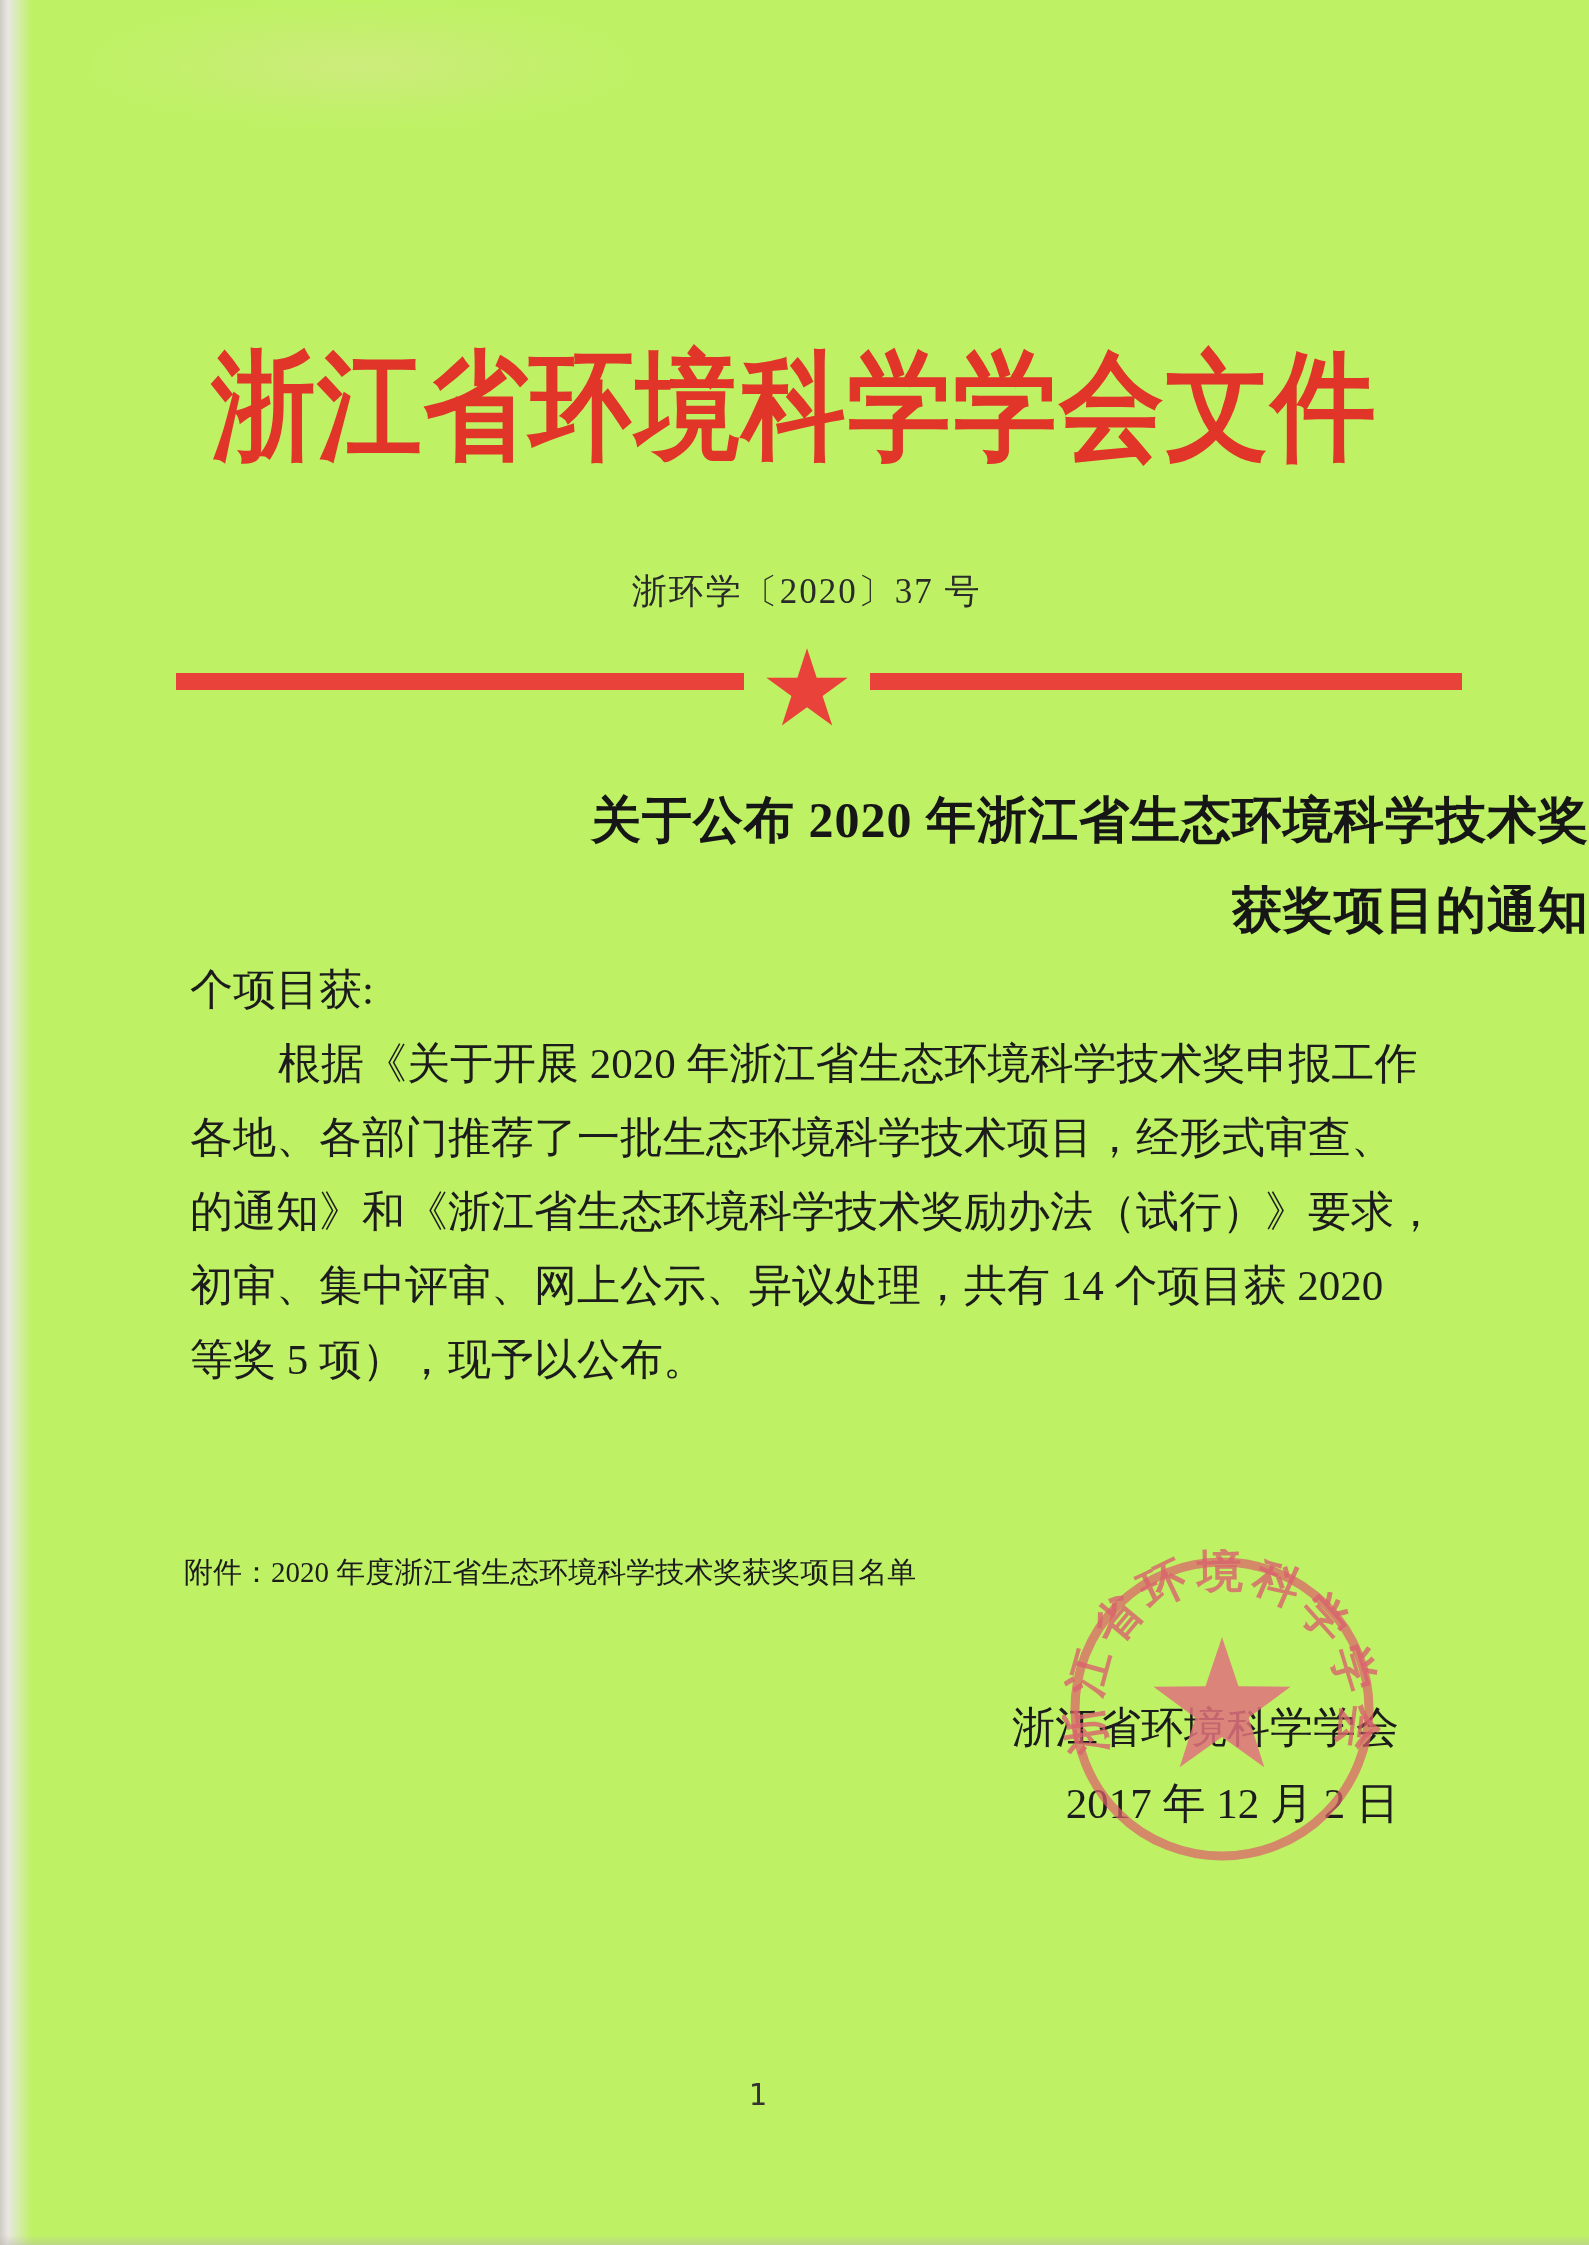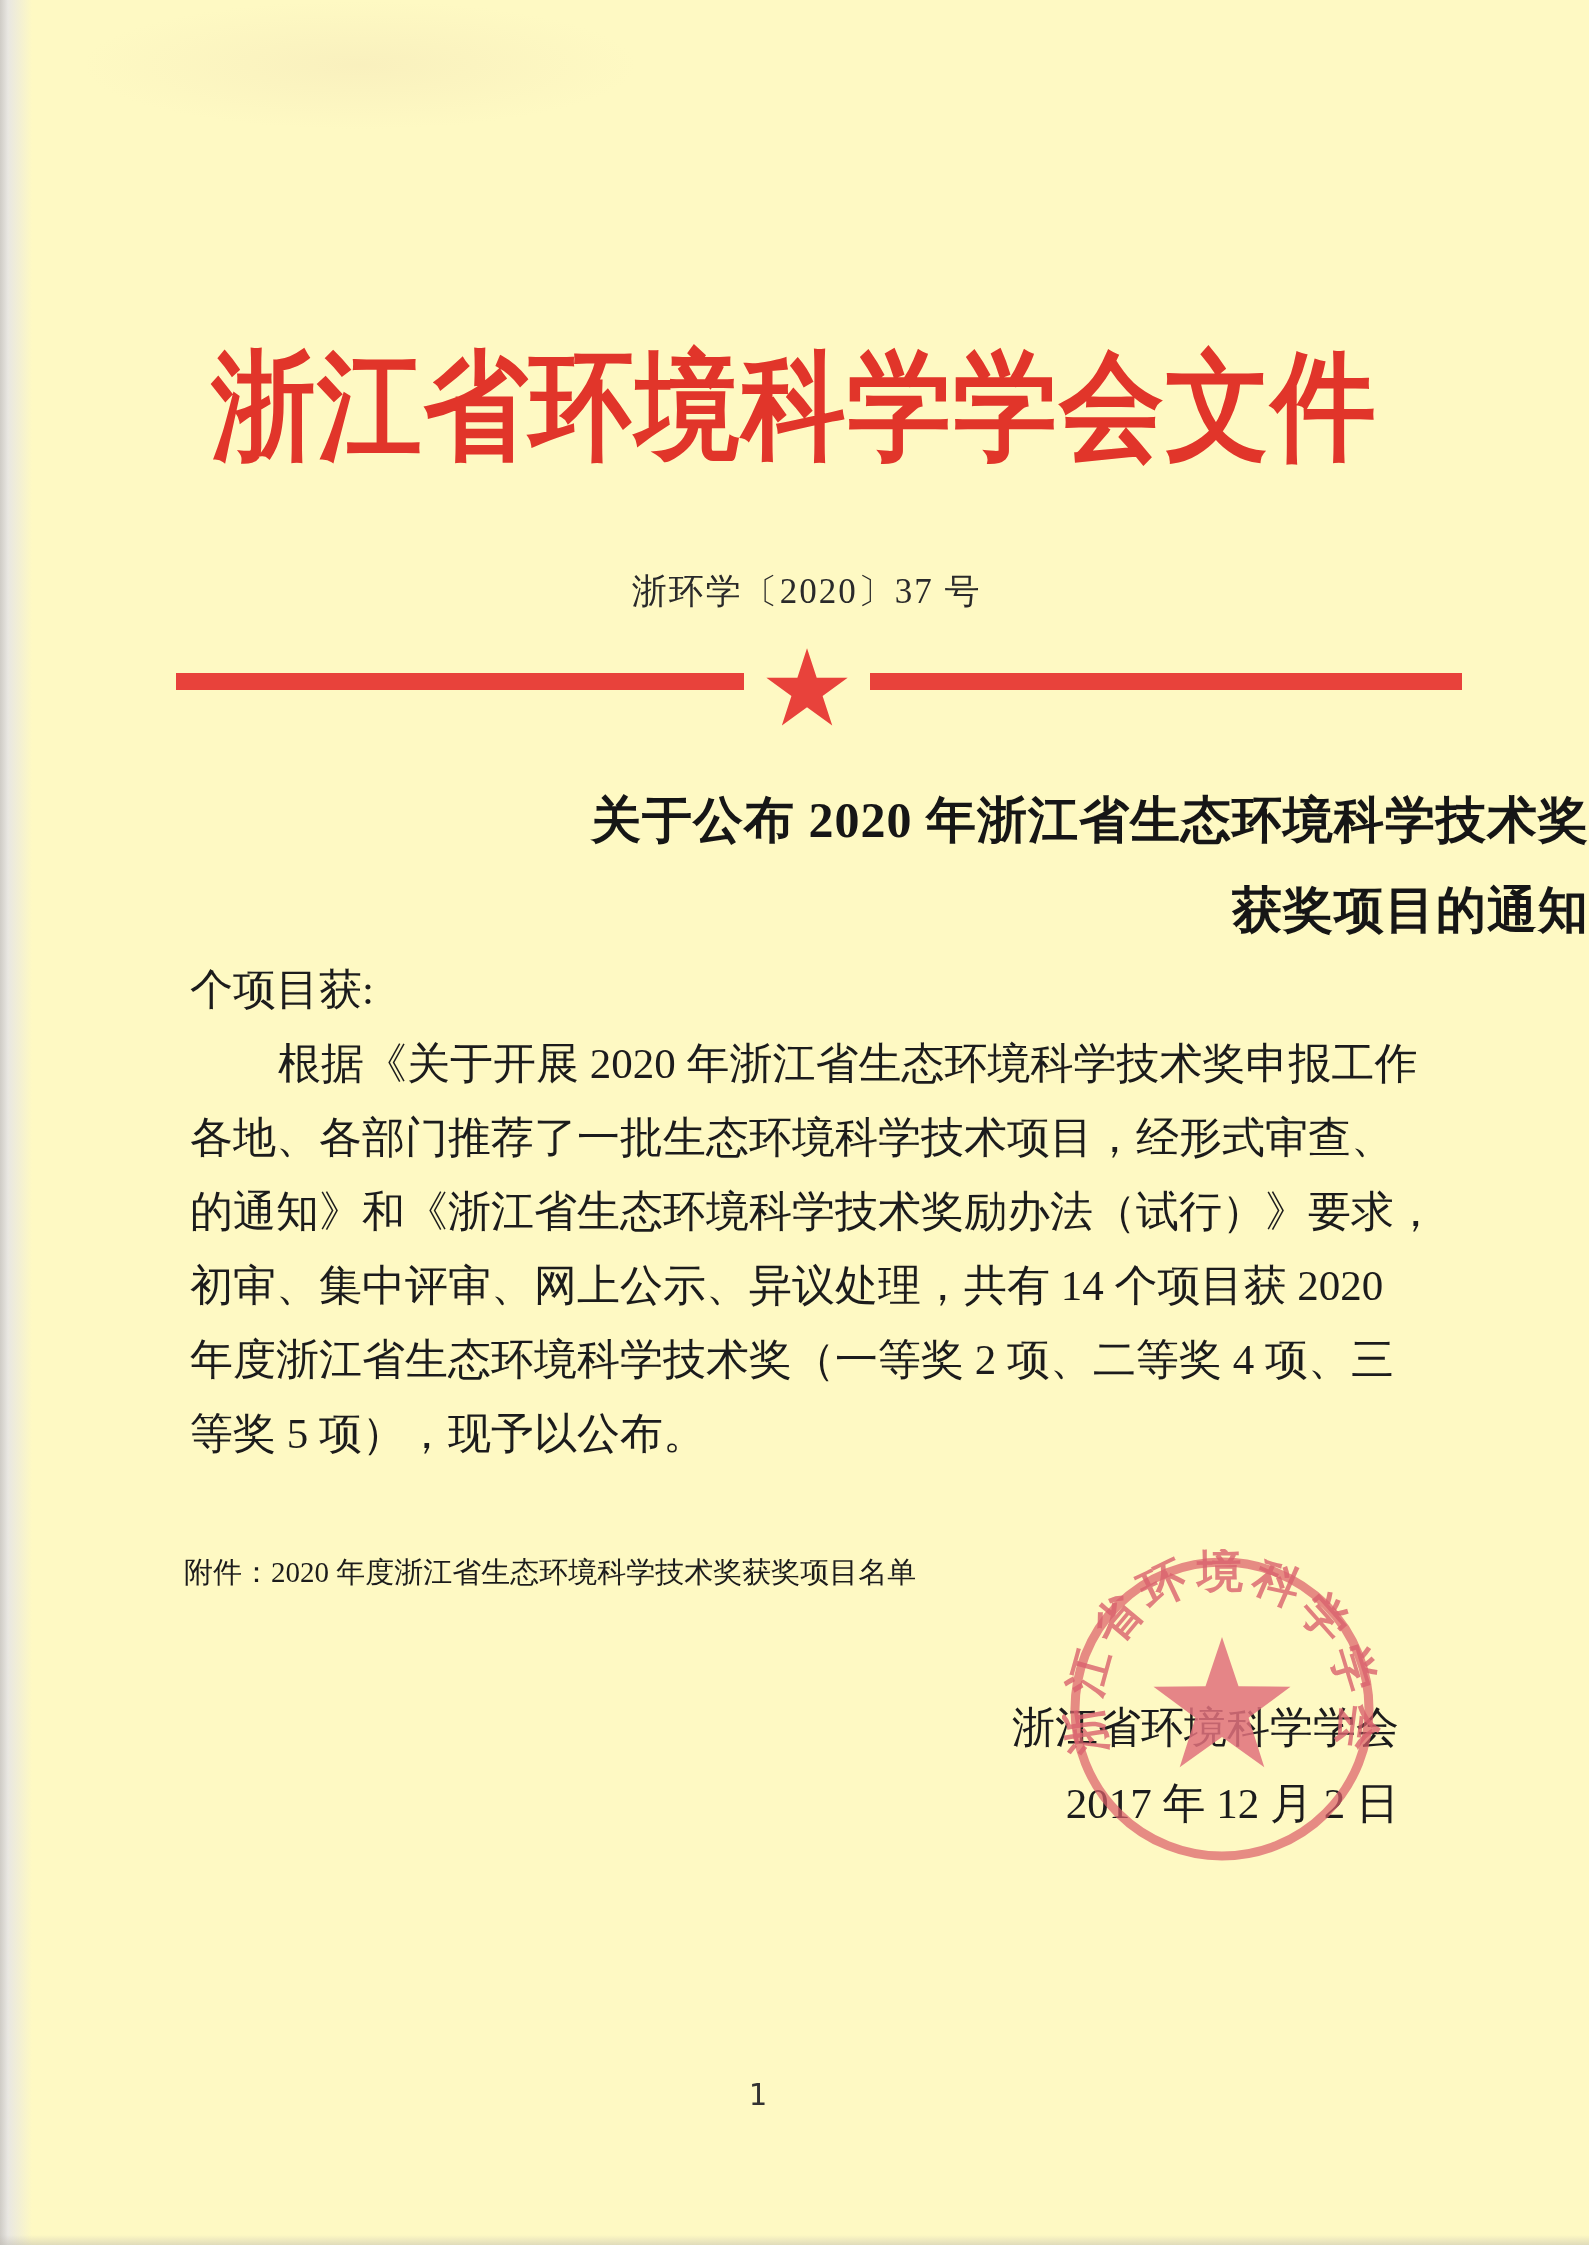--- a/index.html
+++ b/index.html
@@ -5,21 +5,21 @@
   html, body {
     margin: 0;
     padding: 0;
     background: #e9e7e3;
   }
   .page {
     position: relative;
     width: 1589px;
     height: 2245px;
     margin: 0 auto;
-    background: #fef9c3;
+    background: #bef264;
     overflow: hidden;
     font-family: "Liberation Serif", "DejaVu Serif", serif;
     color: #1f1f1f;
   }
   
   .edge-left {
     position: absolute; left: 0; top: 0; bottom: 0; width: 32px;
     background: linear-gradient(90deg, #cfccc6 0px, #e9e7e2 8px, rgba(248,246,242,0) 32px);
   }
   .edge-bottom {
@@ -126,21 +126,20 @@
     <div>关于公布 2020 年浙江省生态环境科学技术奖</div>
     <div>获奖项目的通知</div>
   </div>
 
   <div class="body-block">
     <div>个项目获:</div>
     <div class="indent">根据《关于开展 2020 年浙江省生态环境科学技术奖申报工作</div>
     <div>各地、各部门推荐了一批生态环境科学技术项目，经形式审查、</div>
     <div>的通知》和《浙江省生态环境科学技术奖励办法（试行）》要求，</div>
     <div>初审、集中评审、网上公示、异议处理，共有 14 个项目获 2020</div>
-    <div>年度浙江省生态环境科学技术奖（一等奖 2 项、二等奖 4 项、三</div>
     <div>等奖 5 项），现予以公布。</div>
   </div>
 
   <div class="attachment">附件：2020 年度浙江省生态环境科学技术奖获奖项目名单</div>
 
   <div class="sign-block">
     <div>浙江省环境科学学会</div>
     <div>2017 年 12 月 2 日</div>
   </div>
 

